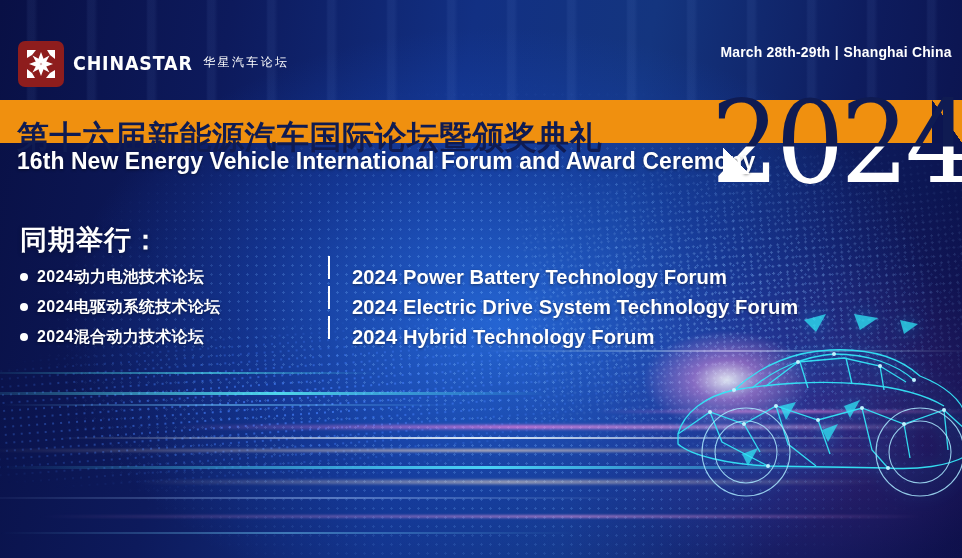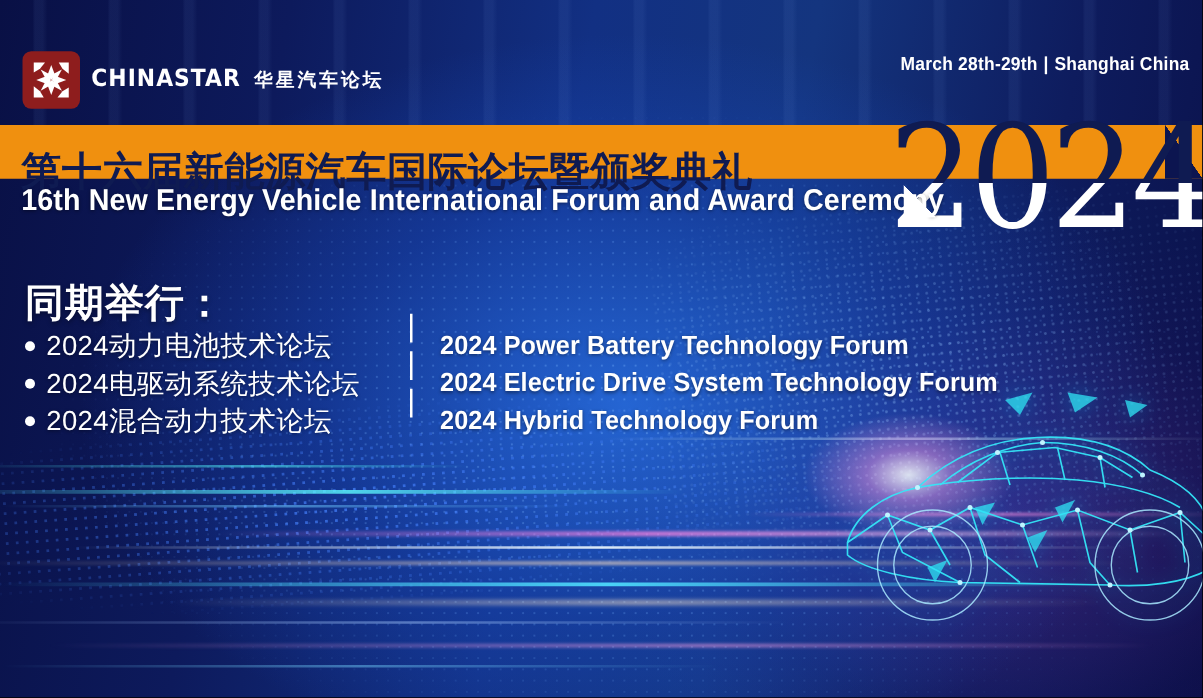--- a/index.html
+++ b/index.html
@@ -67,21 +67,21 @@
   }
   .logo-mark svg{ display:block; }
   .logo-text{ display:flex; justify-content:center; }
   .logo-en{
     color:#fff; font-size:19px; font-weight:bold;
     letter-spacing:.9px; line-height:1.05;
     font-family:"DejaVu Sans", sans-serif;
     transform:scaleX(.92); transform-origin:left center;
   }
   .logo-cn{
-    color:#fff; font-size:15px; font-weight:bold;
+    color:#fff; font-size:12px; font-weight:normal;
     letter-spacing:2.4px; line-height:1.15; margin-top:2px;
   }
 
   .datebox{
     position:absolute; right:10px; top:40px;
     text-align:right; color:#fff;
   }
   .date-cn{
     font-size:21px; font-weight:bold; letter-spacing:.5px;
     line-height:1.25; white-space:nowrap;
@@ -134,35 +134,35 @@
   .year-top{ color:#0f1b52; }
   .year-bot{
     position:absolute; left:711px; top:86px;
     color:#ffffff;
     clip-path:inset(57px 0 0 0);
   }
 
   
   .subhead{
     position:absolute; left:20px; top:222px;
-    color:#fff; font-size:31px; font-weight:bold;
+    color:#fff; font-size:27px; font-weight:bold;
     letter-spacing:1px; z-index:5;
     text-shadow:0 1px 4px rgba(0,0,0,.4);
   }
   .forum-list{ position:absolute; left:20px; top:262px; z-index:5; }
   .forum-row{
     display:flex; align-items:center;
     height:30px; color:#fff; white-space:nowrap;
   }
   .dot{
     width:8px; height:8px; border-radius:50%;
     background:#fff; margin-right:9px; flex:0 0 auto;
   }
   .f-cn{
-    font-size:22px; font-weight:normal; letter-spacing:.3px;
+    font-size:16px; font-weight:bold; letter-spacing:.3px;
     text-shadow:0 1px 3px rgba(0,0,0,.45);
   }
   .f-bar{
     width:315px; flex:0 0 auto;
     position:relative;
   }
   .f-bar::after{
     content:""; position:absolute; right:22px; top:-11px;
     width:2px; height:23px; background:#fff;
   }

